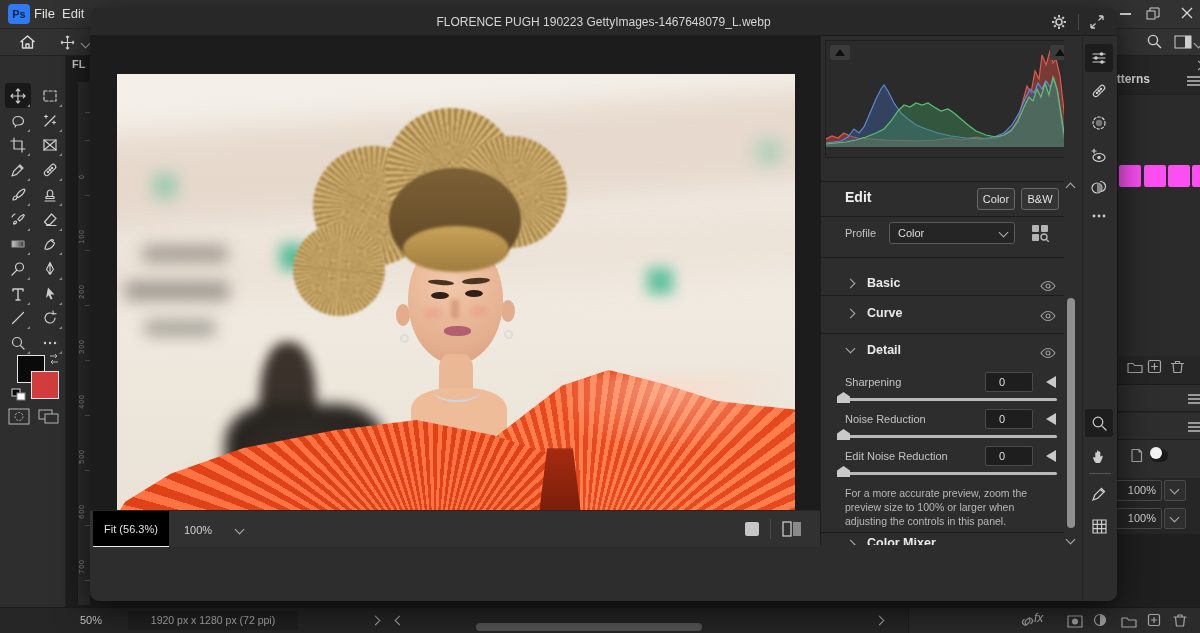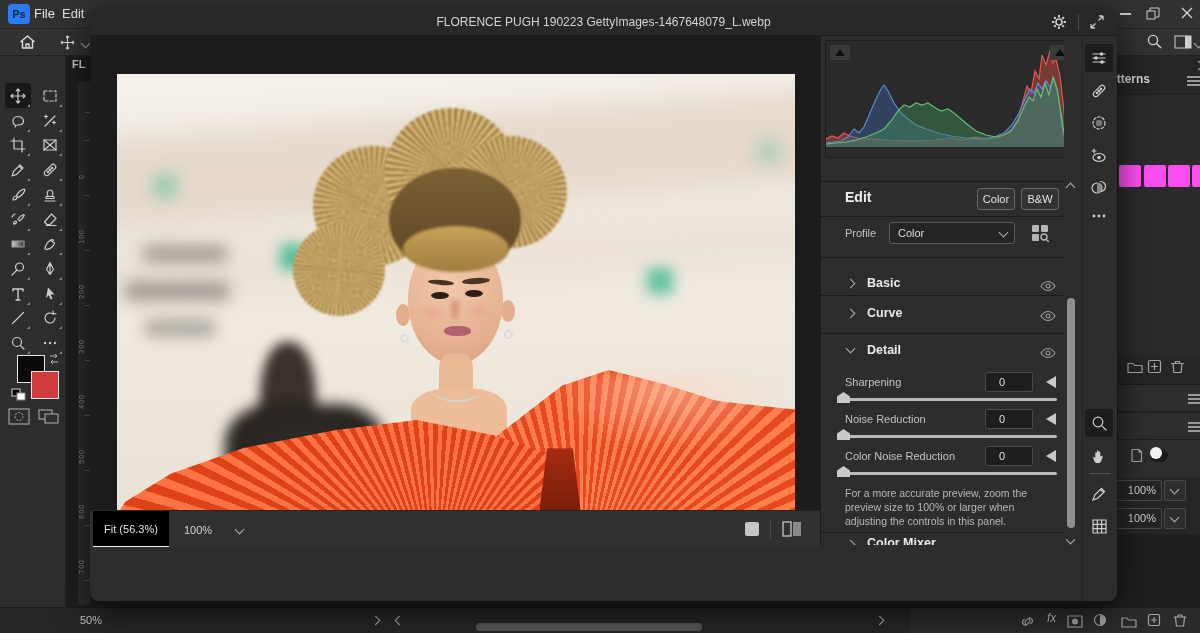--- a/index.html
+++ b/index.html
@@ -374,32 +374,33 @@
     </div>
     <div class="abs" style="left:-14px;top:452px;width:58px;height:21px;background:#262626;border:1px solid #4a4a4a;border-radius:2px;color:#cfcfcf;font-size:11px;line-height:19px;text-align:right;padding-right:5px;">100%</div>
     <div class="abs" style="left:46px;top:452px;width:22px;height:21px;background:#2e2e2e;border:1px solid #4a4a4a;border-radius:2px;">
       <span class="chev down" style="position:absolute;left:6px;top:5px;"></span>
     </div>
     <div class="abs" style="left:0;top:478px;width:83px;height:73px;background:#1f1f1f;"></div>
   </div>
 
   <div class="abs statusbar">
     <span class="abs" style="left:80px;top:6px;color:#c8c8c8;font-size:11px;">50%</span>
+    <div class="abs" style="left:128px;top:3px;width:170px;height:19px;background:#202020;color:#b0b0b0;font-size:10.5px;text-align:center;line-height:19px;">1920 px x 1280 px (72 ppi)</div>
     <span class="abs chev right" style="left:372px;top:9px;"></span>
     <span class="abs chev left" style="left:396px;top:9px;"></span>
     <div class="abs" style="left:476px;top:15px;width:226px;height:8px;background:#555;border-radius:4px;"></div>
     <span class="abs chev right" style="left:876px;top:9px;"></span>
     <div class="panelpart">
       <div class="abs ficon" style="left:110px;top:6px;">
         <svg width="17" height="13">
             <path d="M7 9.5a2.8 2.8 0 0 1 0-4l1.6-1.6a2.8 2.8 0 0 1 4 4l-.8.8"></path>
             <path d="M10 3.5a2.8 2.8 0 0 1 0 4L8.4 9.1a2.8 2.8 0 0 1-4-4l.8-.8"></path>
           </svg>
       </div>
-      <span class="abs" style="left:138px;top:3px;color:#bdbdbd;font-size:12px;font-style:italic;text-align:center;">fx</span>
+      <span class="abs" style="left:125px;top:3px;color:#bdbdbd;font-size:12px;font-style:italic;text-align:center;">fx</span>
       <div class="abs ficon" style="left:158px;top:6px;">
         <svg width="16" height="13">
             <rect x="1" y="1" width="14" height="11"></rect>
             <circle cx="8" cy="6.5" r="3" fill="#a5a5a5" stroke="none"></circle>
           </svg>
       </div>
       <div class="abs ficon" style="left:184px;top:5px;">
         <svg width="14" height="14">
             <circle cx="7" cy="7" r="5.5"></circle>
             <path d="M7 1.5a5.5 5.5 0 0 1 0 11z" fill="#a5a5a5" stroke="none"></path>
@@ -601,21 +602,21 @@
       <div class="tri-left" style="left:225px;top:340px;"></div>
       <div class="track" style="top:362px;"></div>
       <div class="handle" style="left:16px;top:356px;"></div>
 
       <span class="abs lbl" style="left:24px;top:377px;">Noise Reduction</span>
       <div class="valbox" style="left:164px;top:373px;">0</div>
       <div class="tri-left" style="left:225px;top:377px;"></div>
       <div class="track" style="top:399px;"></div>
       <div class="handle" style="left:16px;top:393px;"></div>
 
-      <span class="abs lbl" style="left:24px;top:414px;">Color Noise Reduction</span>
+      <span class="abs lbl" style="left:24px;top:414px;">Edit Noise Reduction</span>
       <div class="valbox" style="left:164px;top:410px;">0</div>
       <div class="tri-left" style="left:225px;top:414px;"></div>
       <div class="track" style="top:436px;"></div>
       <div class="handle" style="left:16px;top:430px;"></div>
 
       <div class="abs" style="left:24px;top:450px;width:206px;color:#b8b8b8;font-size:10.5px;line-height:14px;">For a more accurate preview, zoom the preview size to 100% or larger when adjusting the controls in this panel.</div>
       <div class="hr" style="top:496px;"></div>
 
       <div class="abs" style="left:0;top:497px;width:244px;height:12px;overflow:hidden;">
         <span class="chev right" style="position:absolute;left:26px;top:8px;"></span>

